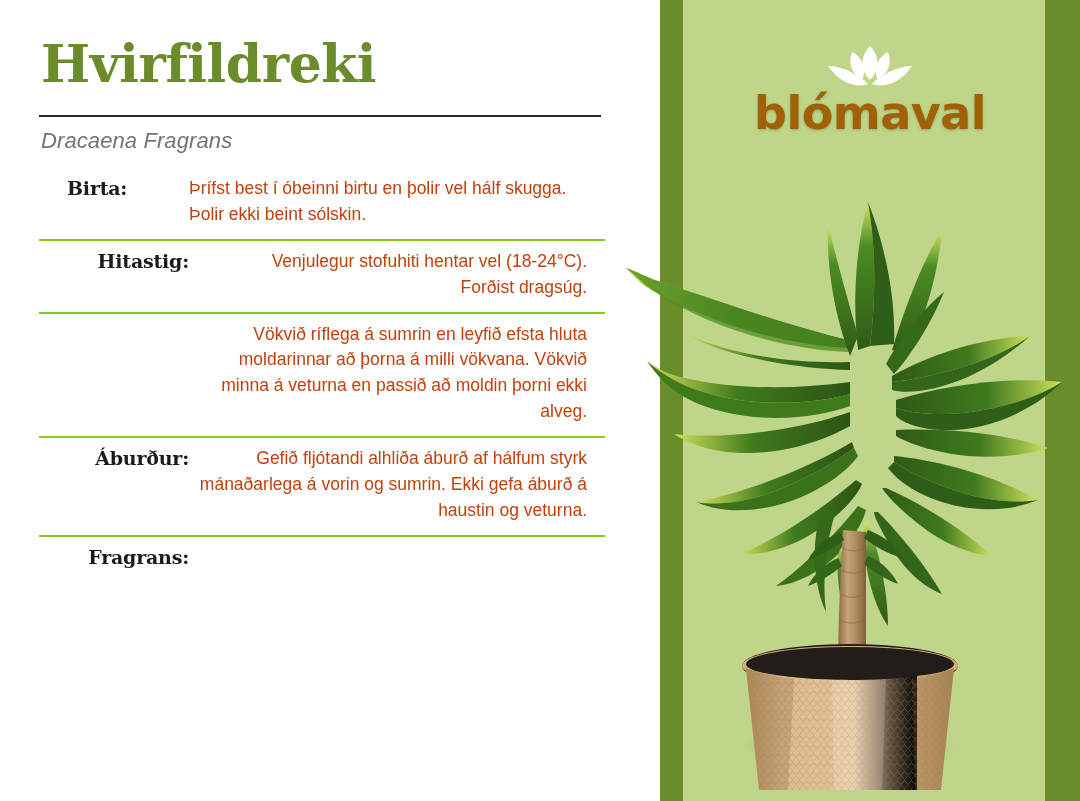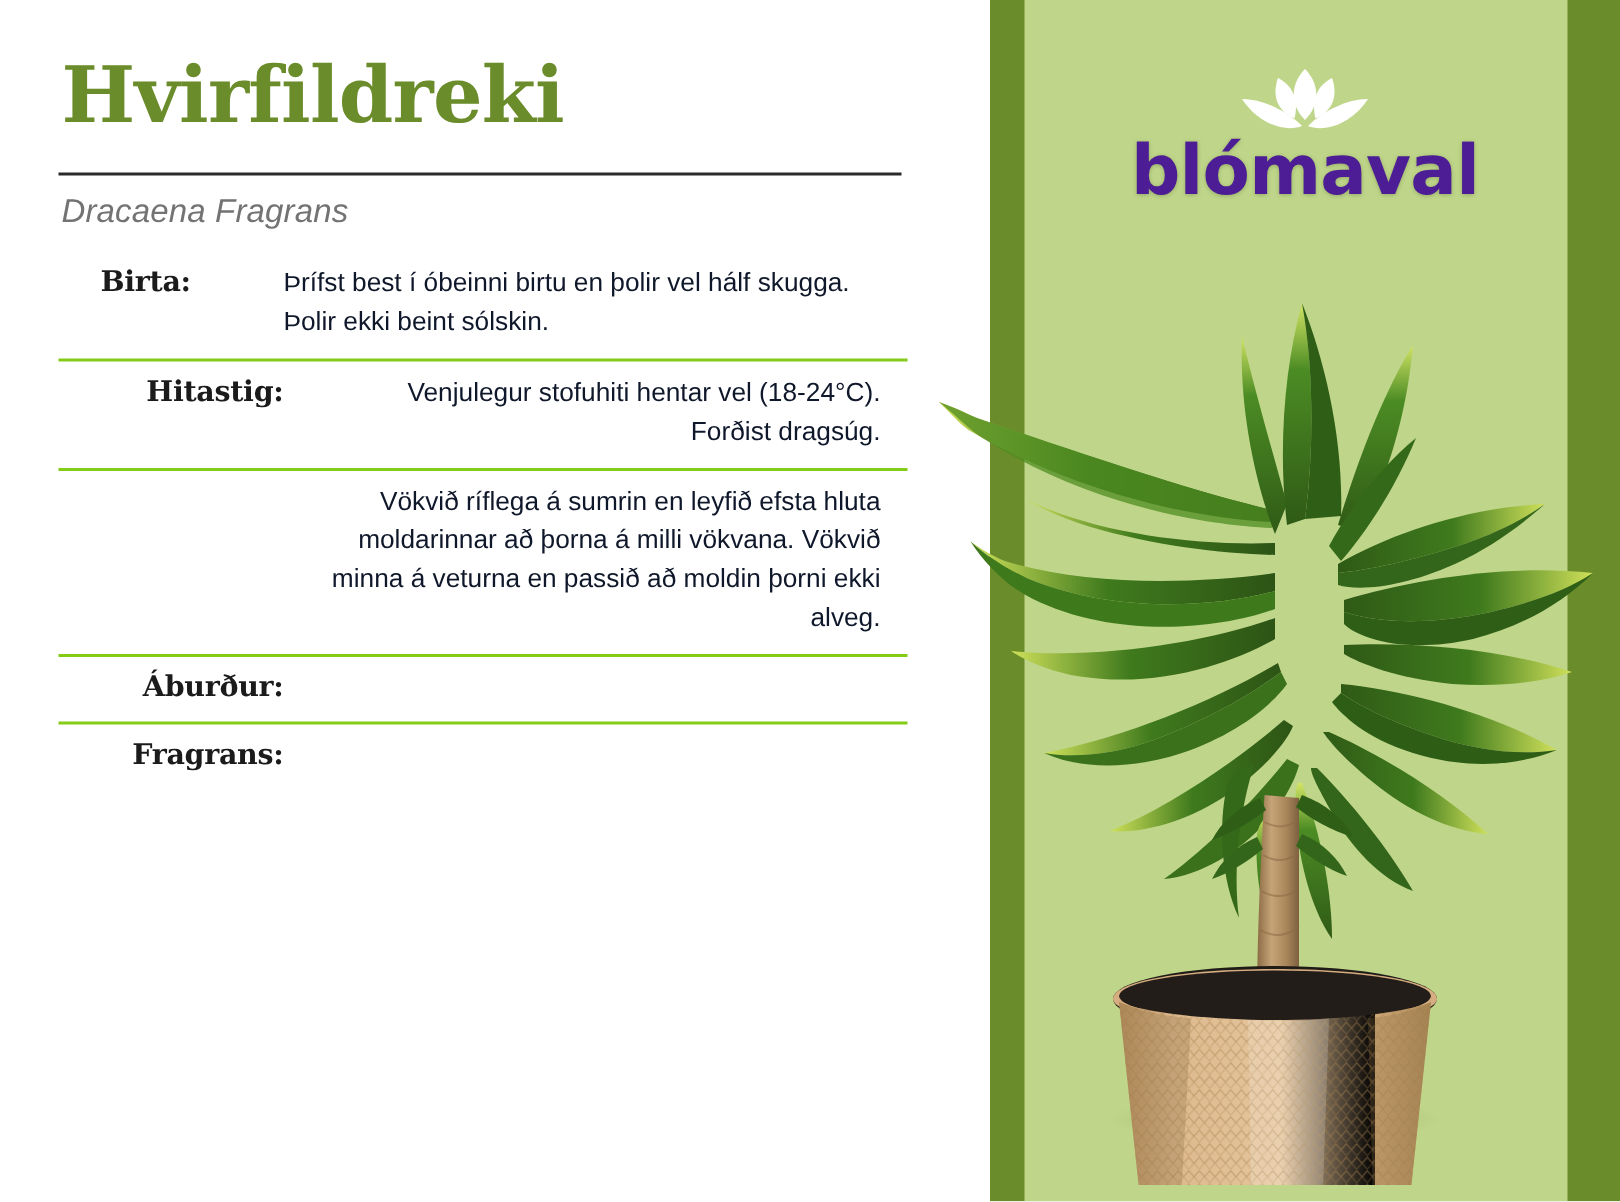--- a/index.html
+++ b/index.html
@@ -47,21 +47,21 @@
     display: flex;
     flex-direction: column;
     align-items: center;
     justify-content: flex-start;
     z-index: 6;
     pointer-events: none;
   }
   #logo-mark { width: 120px; height: 52px; display:block; }
   #logo-word {
     margin-top: -6px;
-    color: #4c1d95;
+    color: #a16207;
     font-family: "DejaVu Sans", sans-serif;
     font-size: 46px;
     font-weight: 600;
     letter-spacing: -0.5px;
     line-height: 1;
     text-shadow: 0 1px 3px rgba(70,90,40,.35);
   }
 
   
   #plant {
@@ -134,21 +134,21 @@
     line-height: 1.28;
     color: #1b1b1b;
     letter-spacing: -0.2px;
   }
   .row-body {
     flex: 1 1 auto;
     padding-right: 18px;
     font-family: "Liberation Sans", sans-serif;
     font-size: 17.5px;
     line-height: 1.48;
-    color: #0f172a;
+    color: #c2410c;
     white-space: pre-line;
   }
   
   #rows { padding: 0 20px 0 18px; box-sizing: border-box; width: 604px; }
 </style>
 </head>
 <body>
 
 <div id="card">
 
@@ -305,20 +305,23 @@
 
       <div class="row">
         <div class="row-body">Vökvið ríflega á sumrin en leyfið efsta hluta
 moldarinnar að þorna á milli vökvana.  Vökvið
 minna á veturna en passið að moldin þorni ekki
 alveg.</div>
       </div>
 
       <div class="row">
         <div class="row-label">Áburður:</div>
+        <div class="row-body">Gefið fljótandi alhliða áburð af hálfum styrk
+mánaðarlega á vorin og sumrin. Ekki gefa áburð á
+haustin og veturna.</div>
       </div>
 
       <div class="row">
         <div class="row-label">Fragrans:</div>
       </div>
 
     </div>
   </div>
 
 </div>

